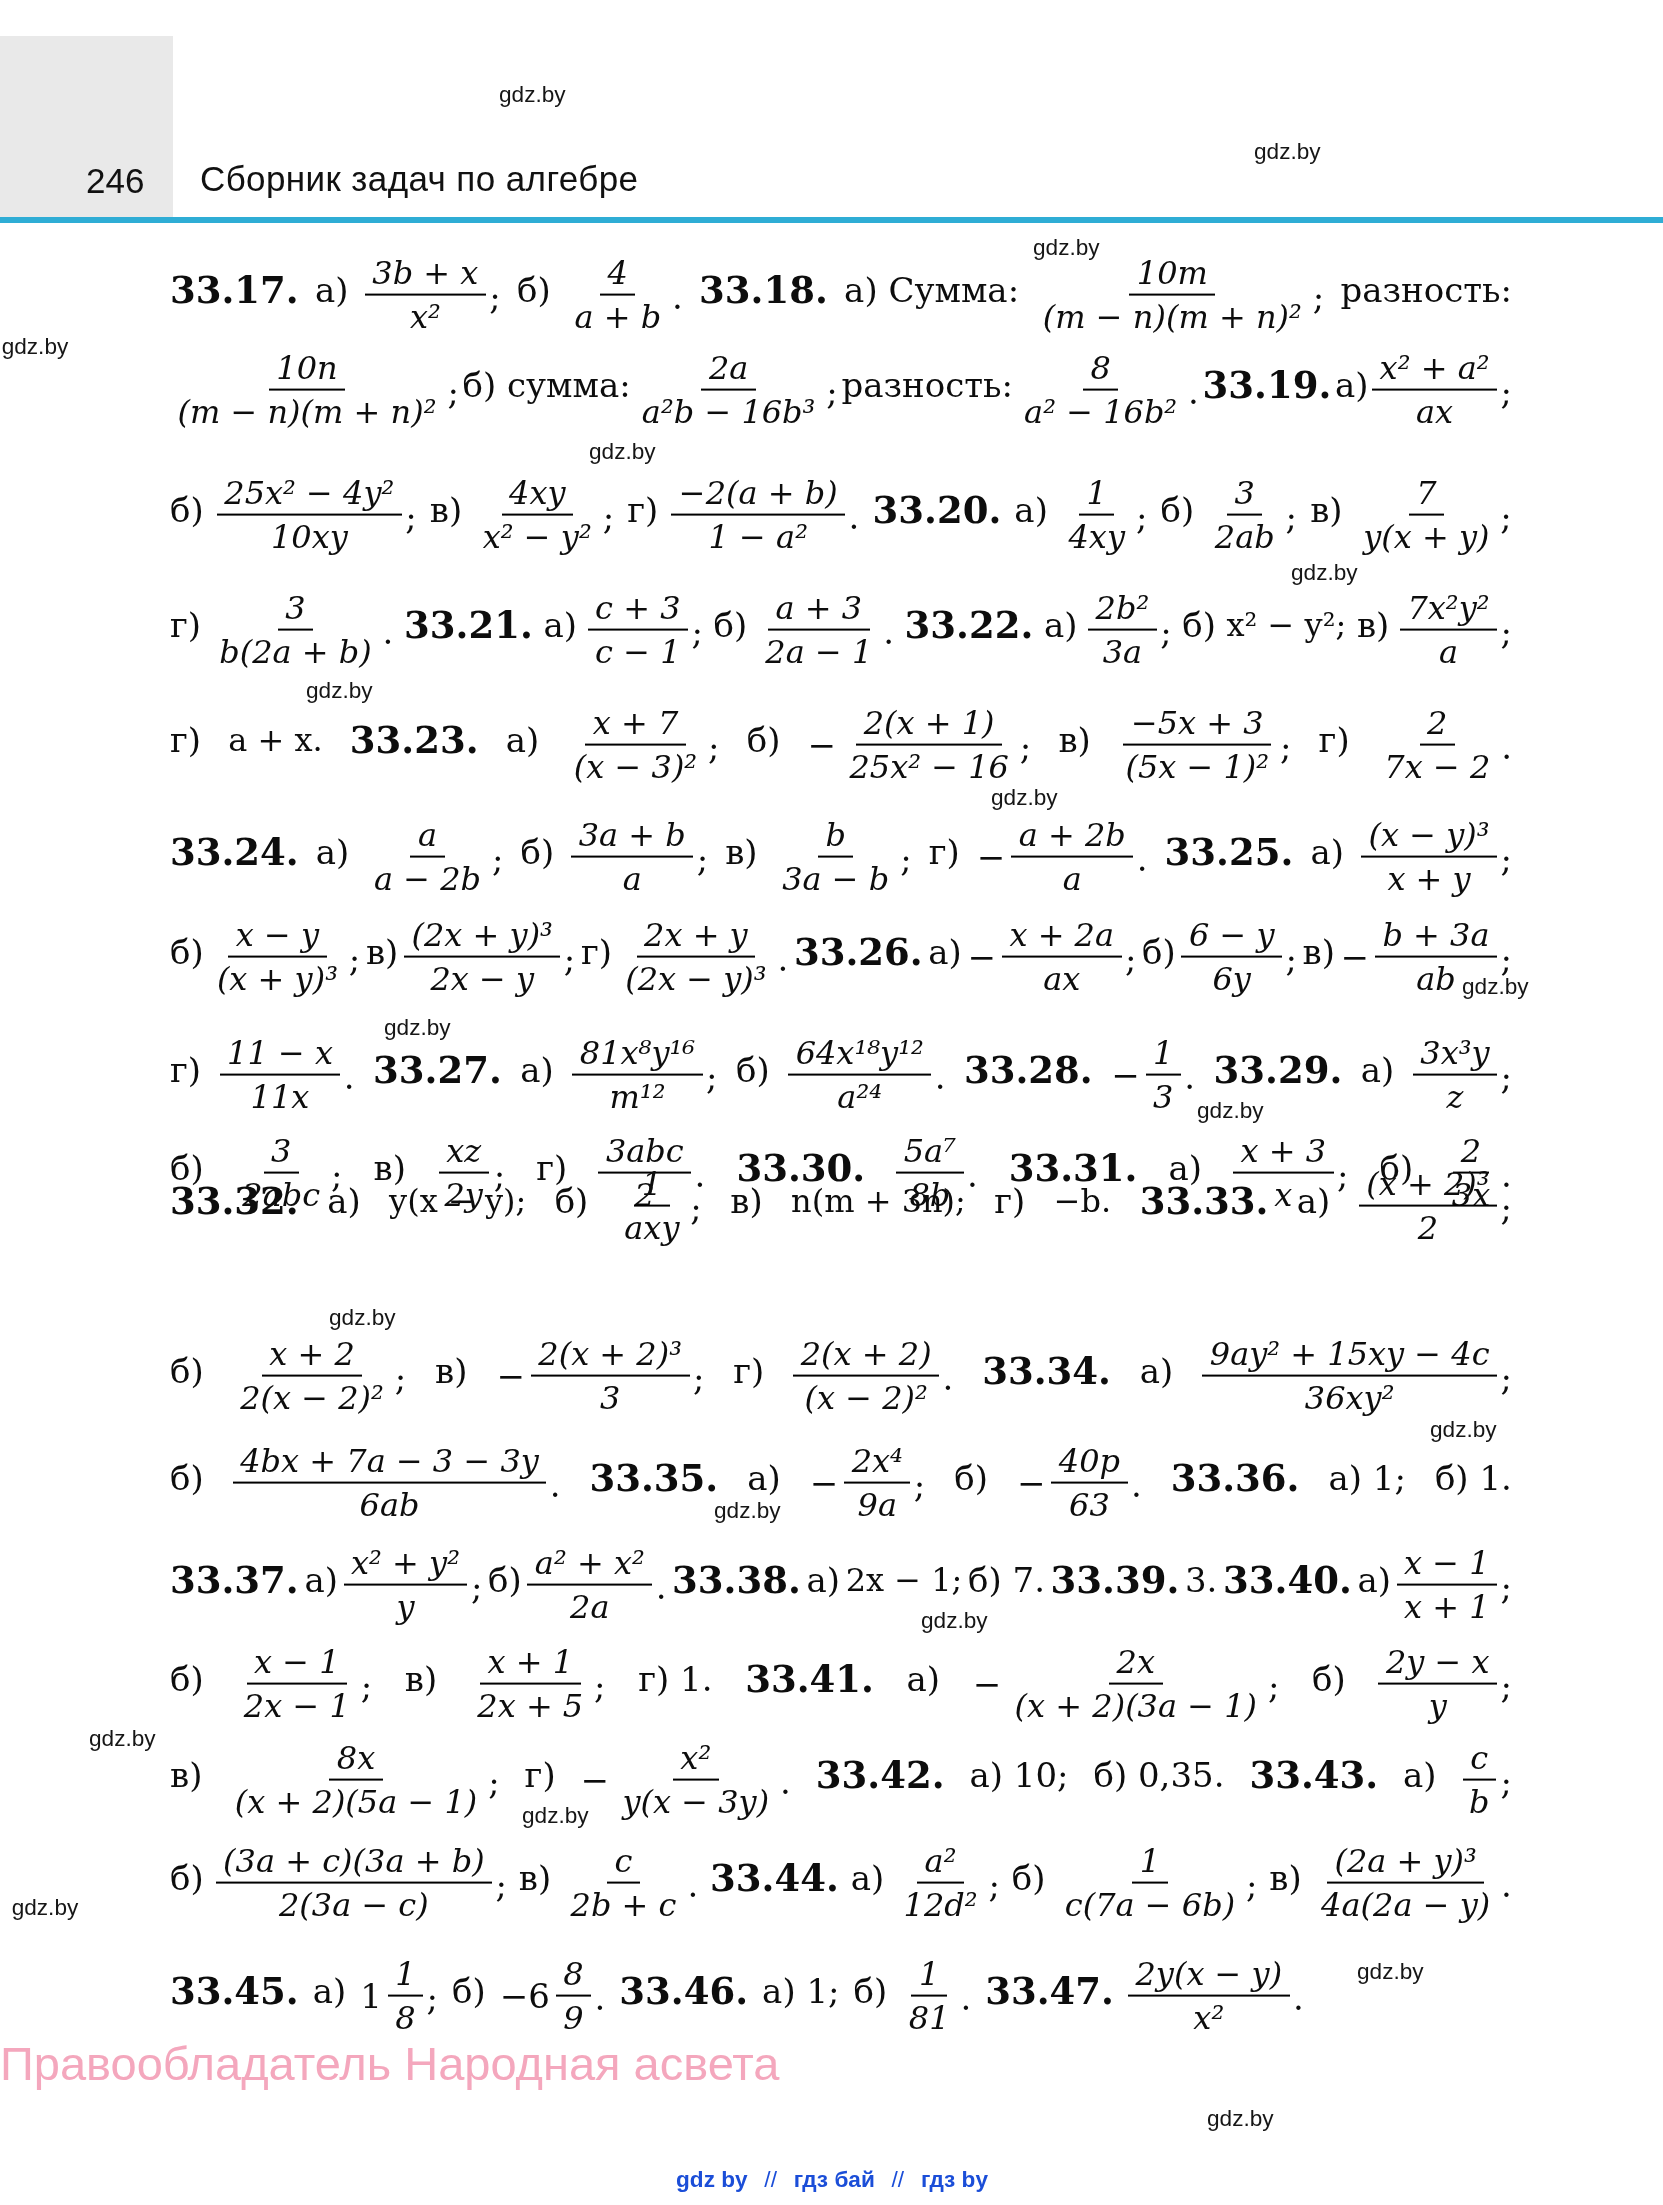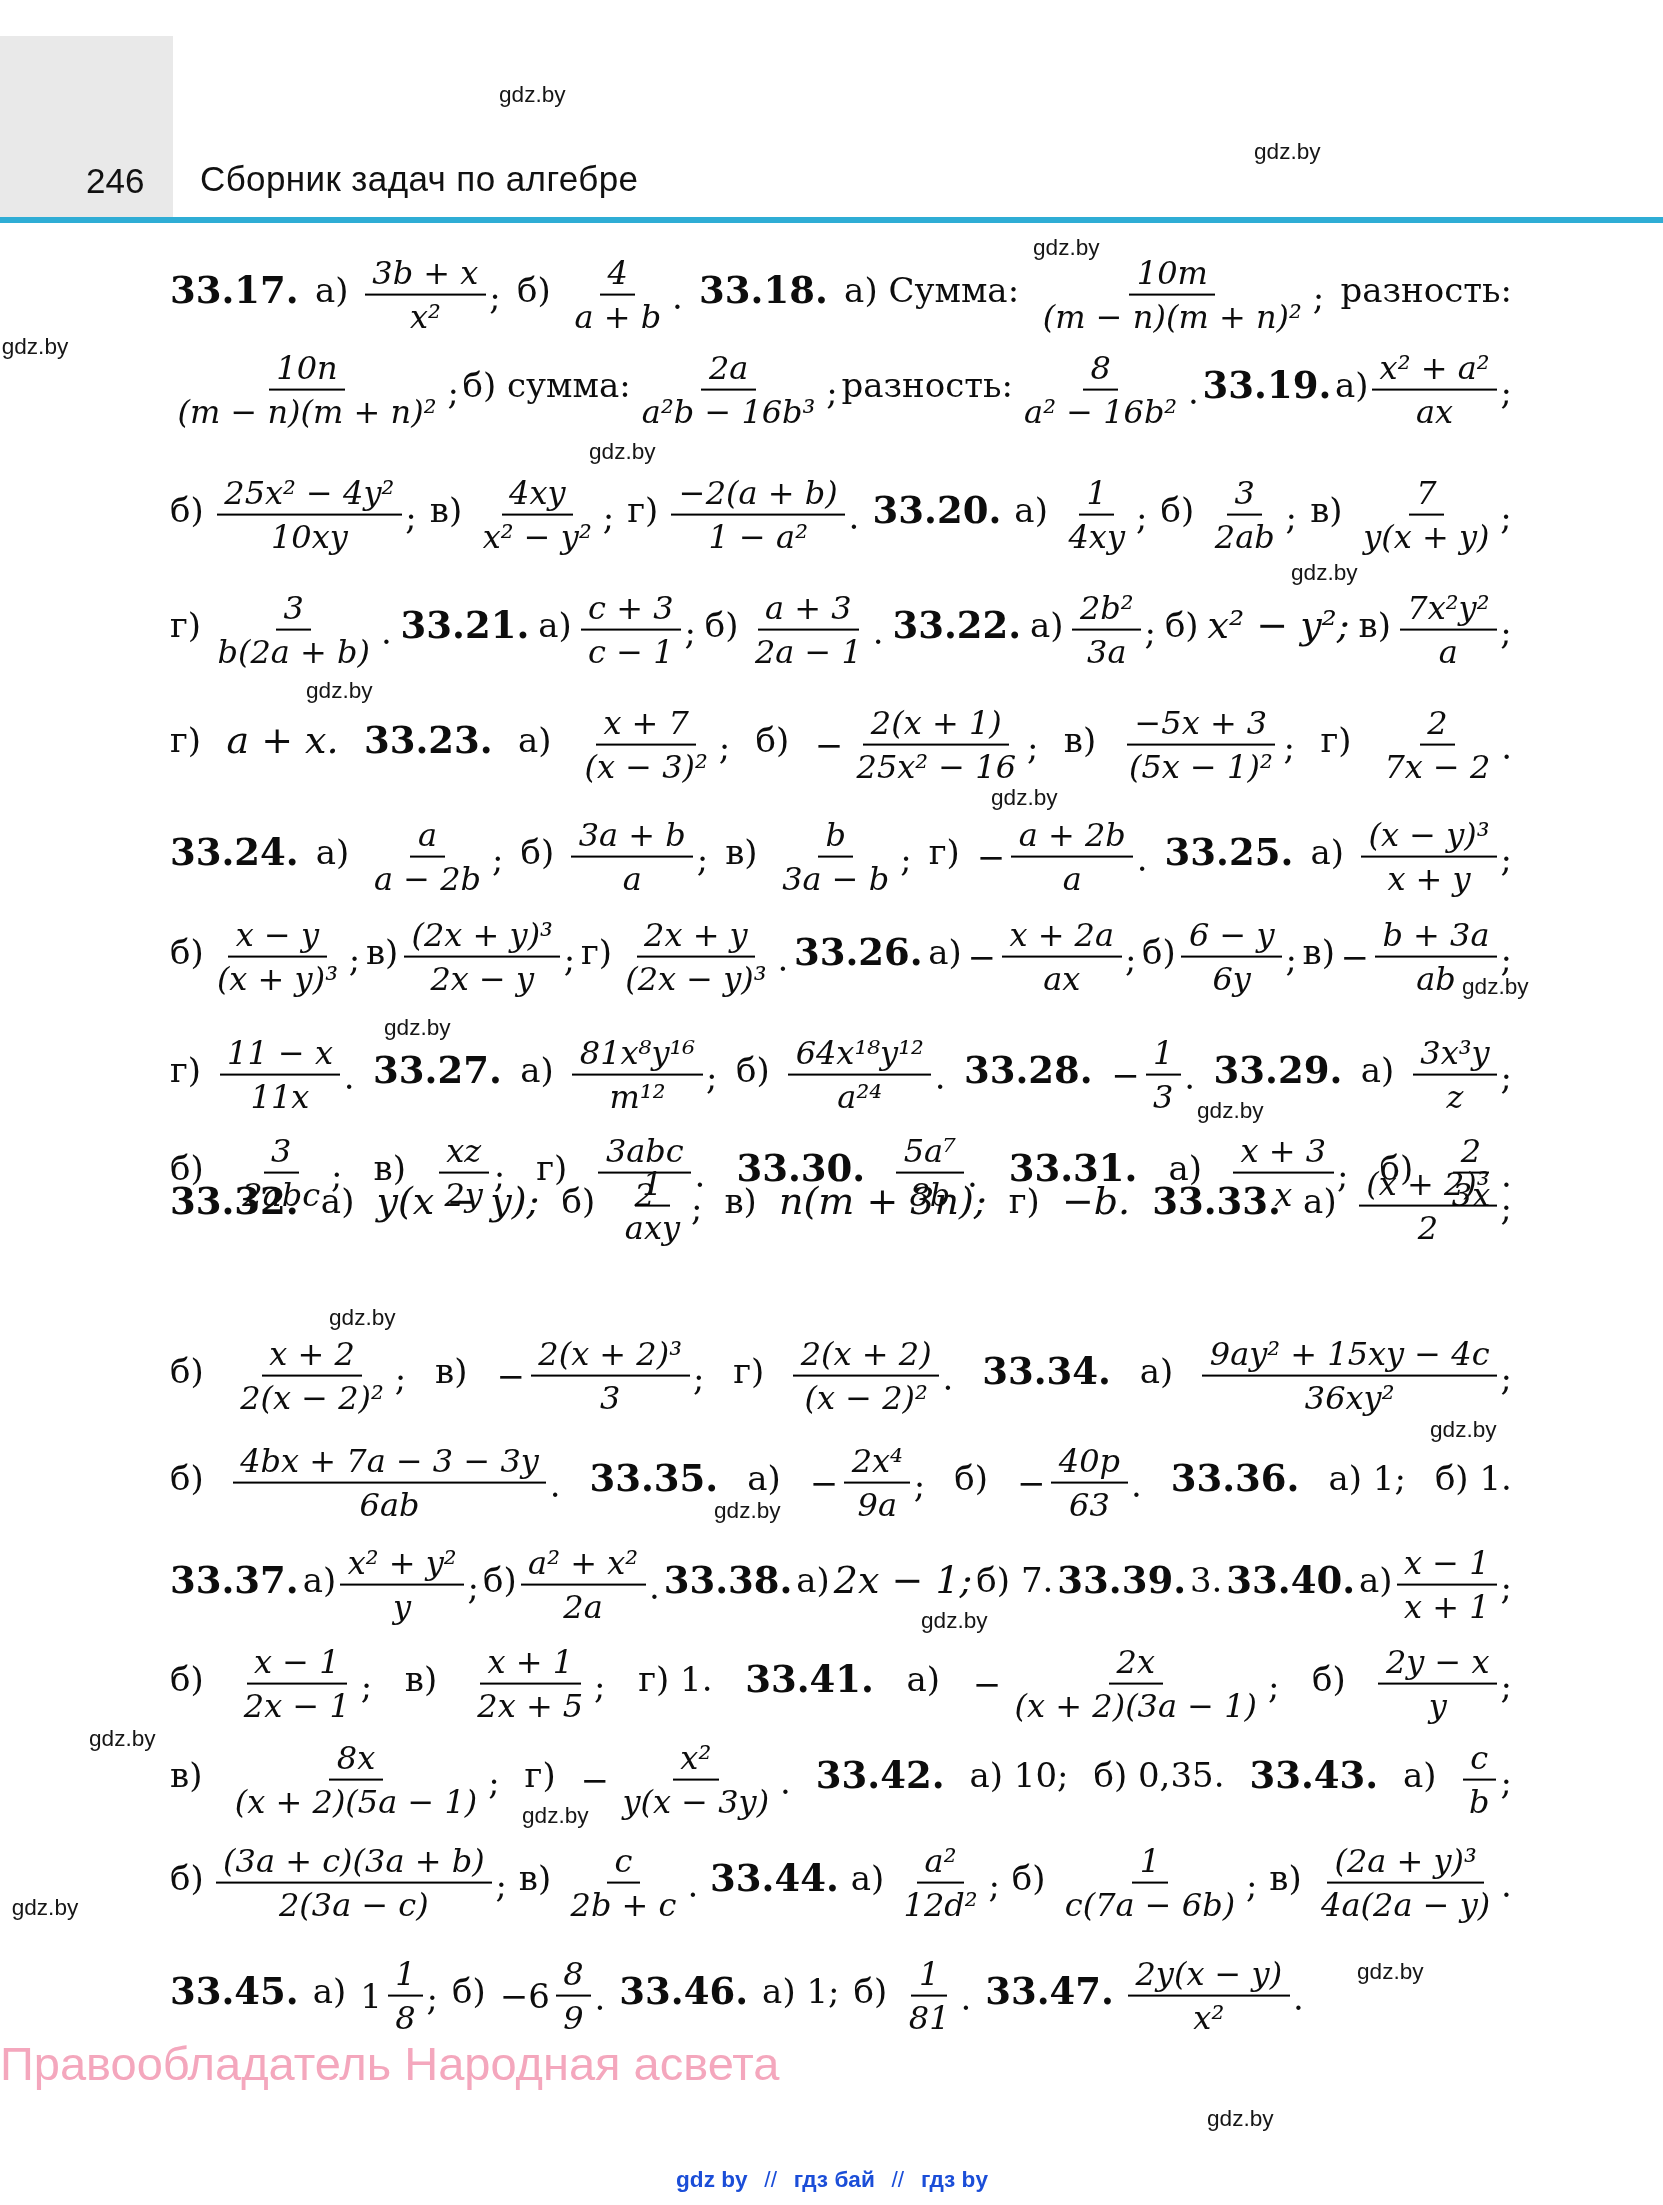--- a/index.html
+++ b/index.html
@@ -10,21 +10,21 @@
   .graybox{position:absolute;left:0;top:36px;width:173px;height:181px;background:var(--gray,#e9e9e9);}
   .pageno{position:absolute;left:86px;top:161px;font:400 35px "Liberation Sans",sans-serif;color:#111;}
   .htitle{position:absolute;left:200px;top:159px;font:400 35px "Liberation Sans",sans-serif;color:#111;letter-spacing:0.4px;}
   .bluerule{position:absolute;left:0;top:217px;width:100%;height:5.9px;background:var(--blue-rule,#2fadd5);}
   .wm{position:absolute;font:400 22.6px "Liberation Sans",sans-serif;color:#161616;white-space:nowrap;}
   .line{position:absolute;left:170px;width:1342px;display:flex;align-items:center;
         justify-content:space-between;transform:translateY(-50%);white-space:nowrap;}
   .line.nojust{justify-content:flex-start;gap:14px;}
   .tb{font-weight:700;font-size:37px;padding-bottom:10px;}
   .tt{font-size:34px;padding-bottom:10px;}
-  .tm{font-style:italic;font-size:38px;padding-bottom:10px;}
+  .tm{font-size:32px;padding-bottom:10px;}
   .frac{display:inline-flex;align-items:center;}
   .frac .pre{font-size:34px;margin-right:5.9px;}
   .frac .post{font-size:34px;margin-left:3.4px;align-self:flex-end;padding-bottom:22px;}
   .frac .stack{display:inline-flex;flex-direction:column;align-items:center;}
   .frac .num,.frac .den{font-style:italic;font-size:32px;line-height:1.22;padding:1.7px 7.5px;text-align:center;}
   .frac .num{border-bottom:2.5px solid #000;}
   .pink{position:absolute;top:2036px;left:0;width:100%;text-align:left;
         font:400 47px "Liberation Sans",sans-serif;color:var(--pink,#f4a7bd);}
   .links{position:absolute;top:2167px;left:0;width:100%;text-align:center;
          font:400 22.6px "Liberation Sans",sans-serif;color:var(--link,#1b4ed8);}

